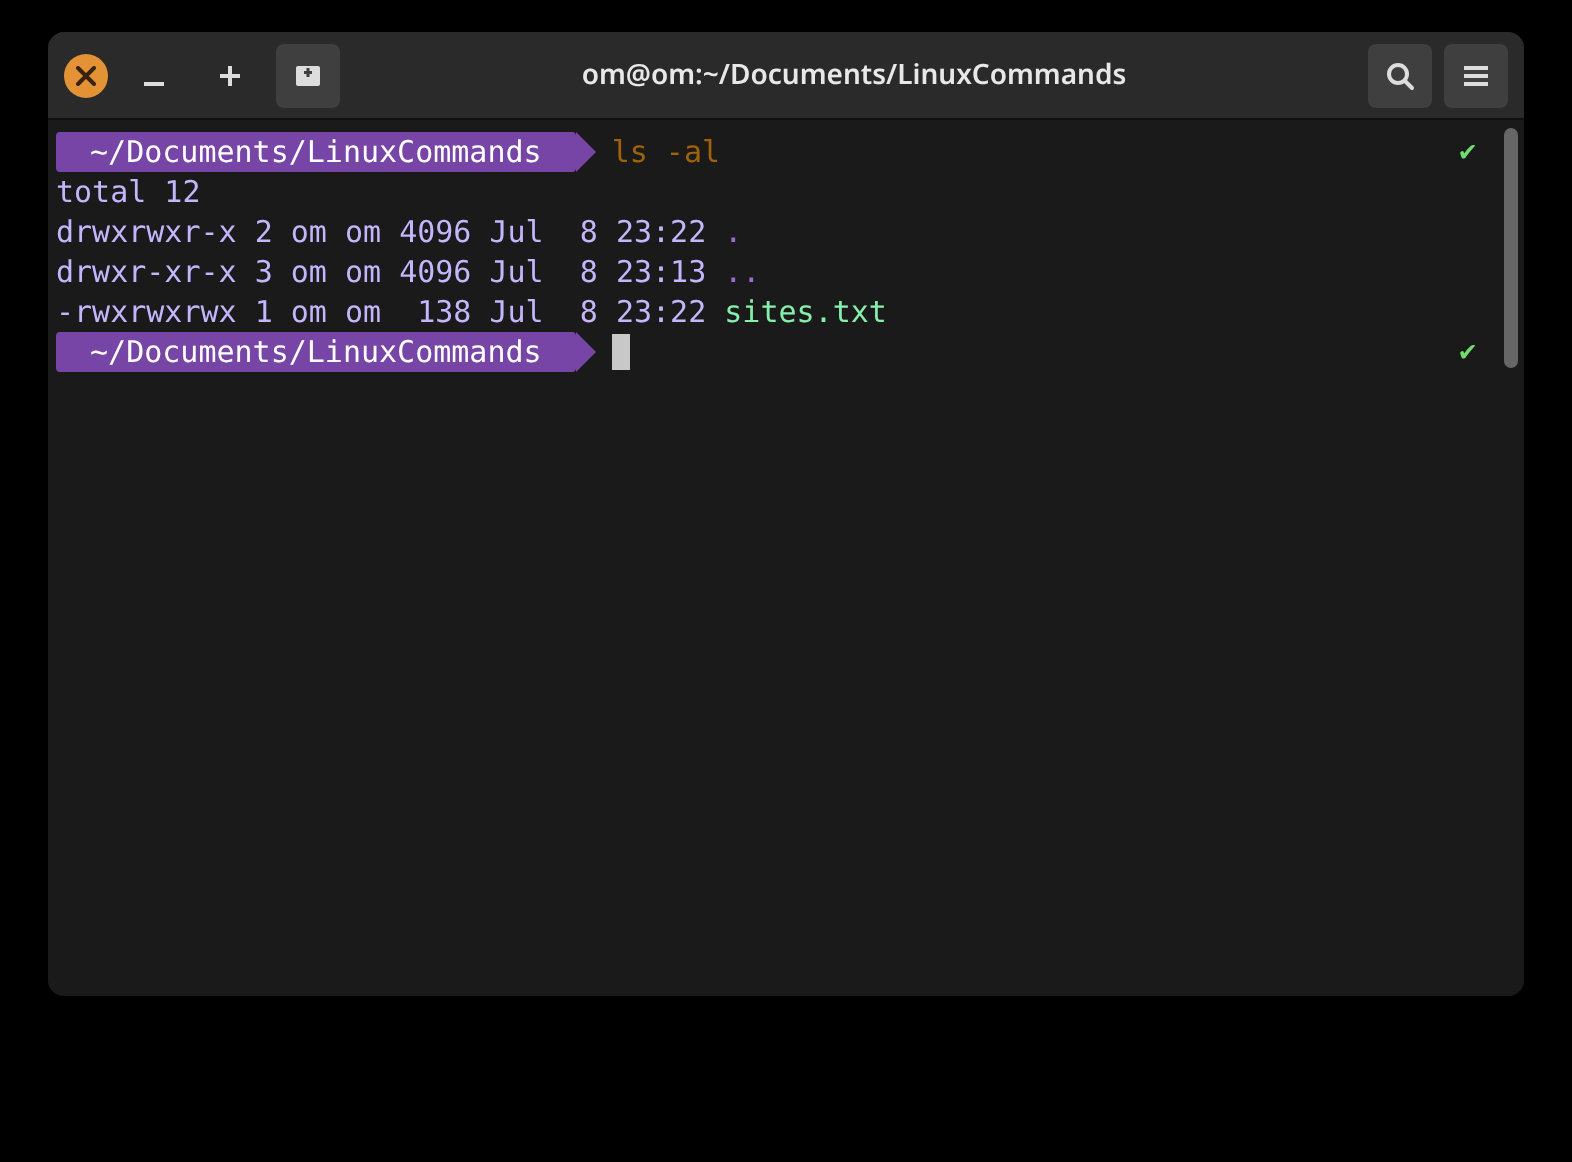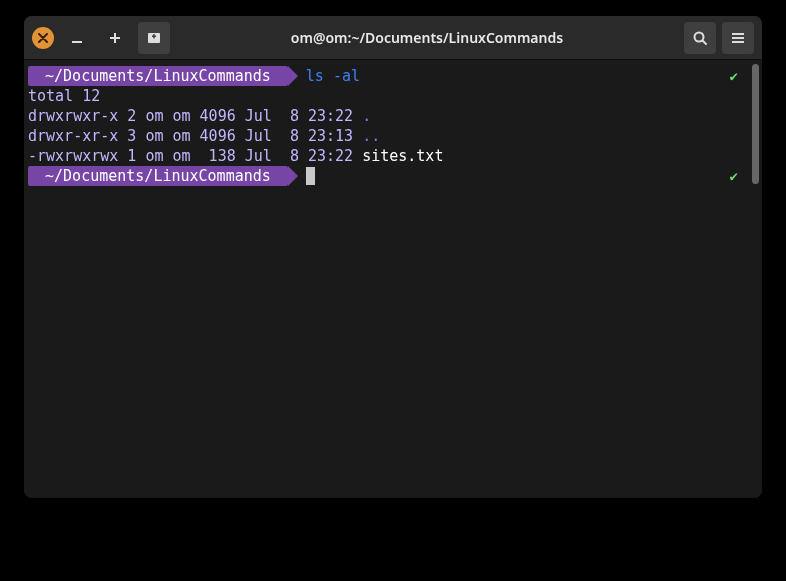--- a/index.html
+++ b/index.html
@@ -94,24 +94,24 @@
     align-items: center;
     font-weight: 500;
   }
   .pill-arrow {
     width: 0; height: 0;
     border-top: 10px solid transparent;
     border-bottom: 10px solid transparent;
     border-left: 10px solid #7645a6;
     margin-right: 8px;
   }
-  .cmd { color: #3b82f6; }
+  .cmd { color: #a16207; }
   .plain { color: #c4b5fd; }
   .dir  { color: #9a6fcf; font-weight: 500; }
-  .file { color: #ffffff; }
+  .file { color: #86efac; }
   .cursor {
     display: inline-block;
     width: 9px; height: 18px;
     background: #c8c8c8;
     vertical-align: middle;
   }
   .scrollbar {
     width: 14px;
     background: #1a1a1a;
     position: relative;

